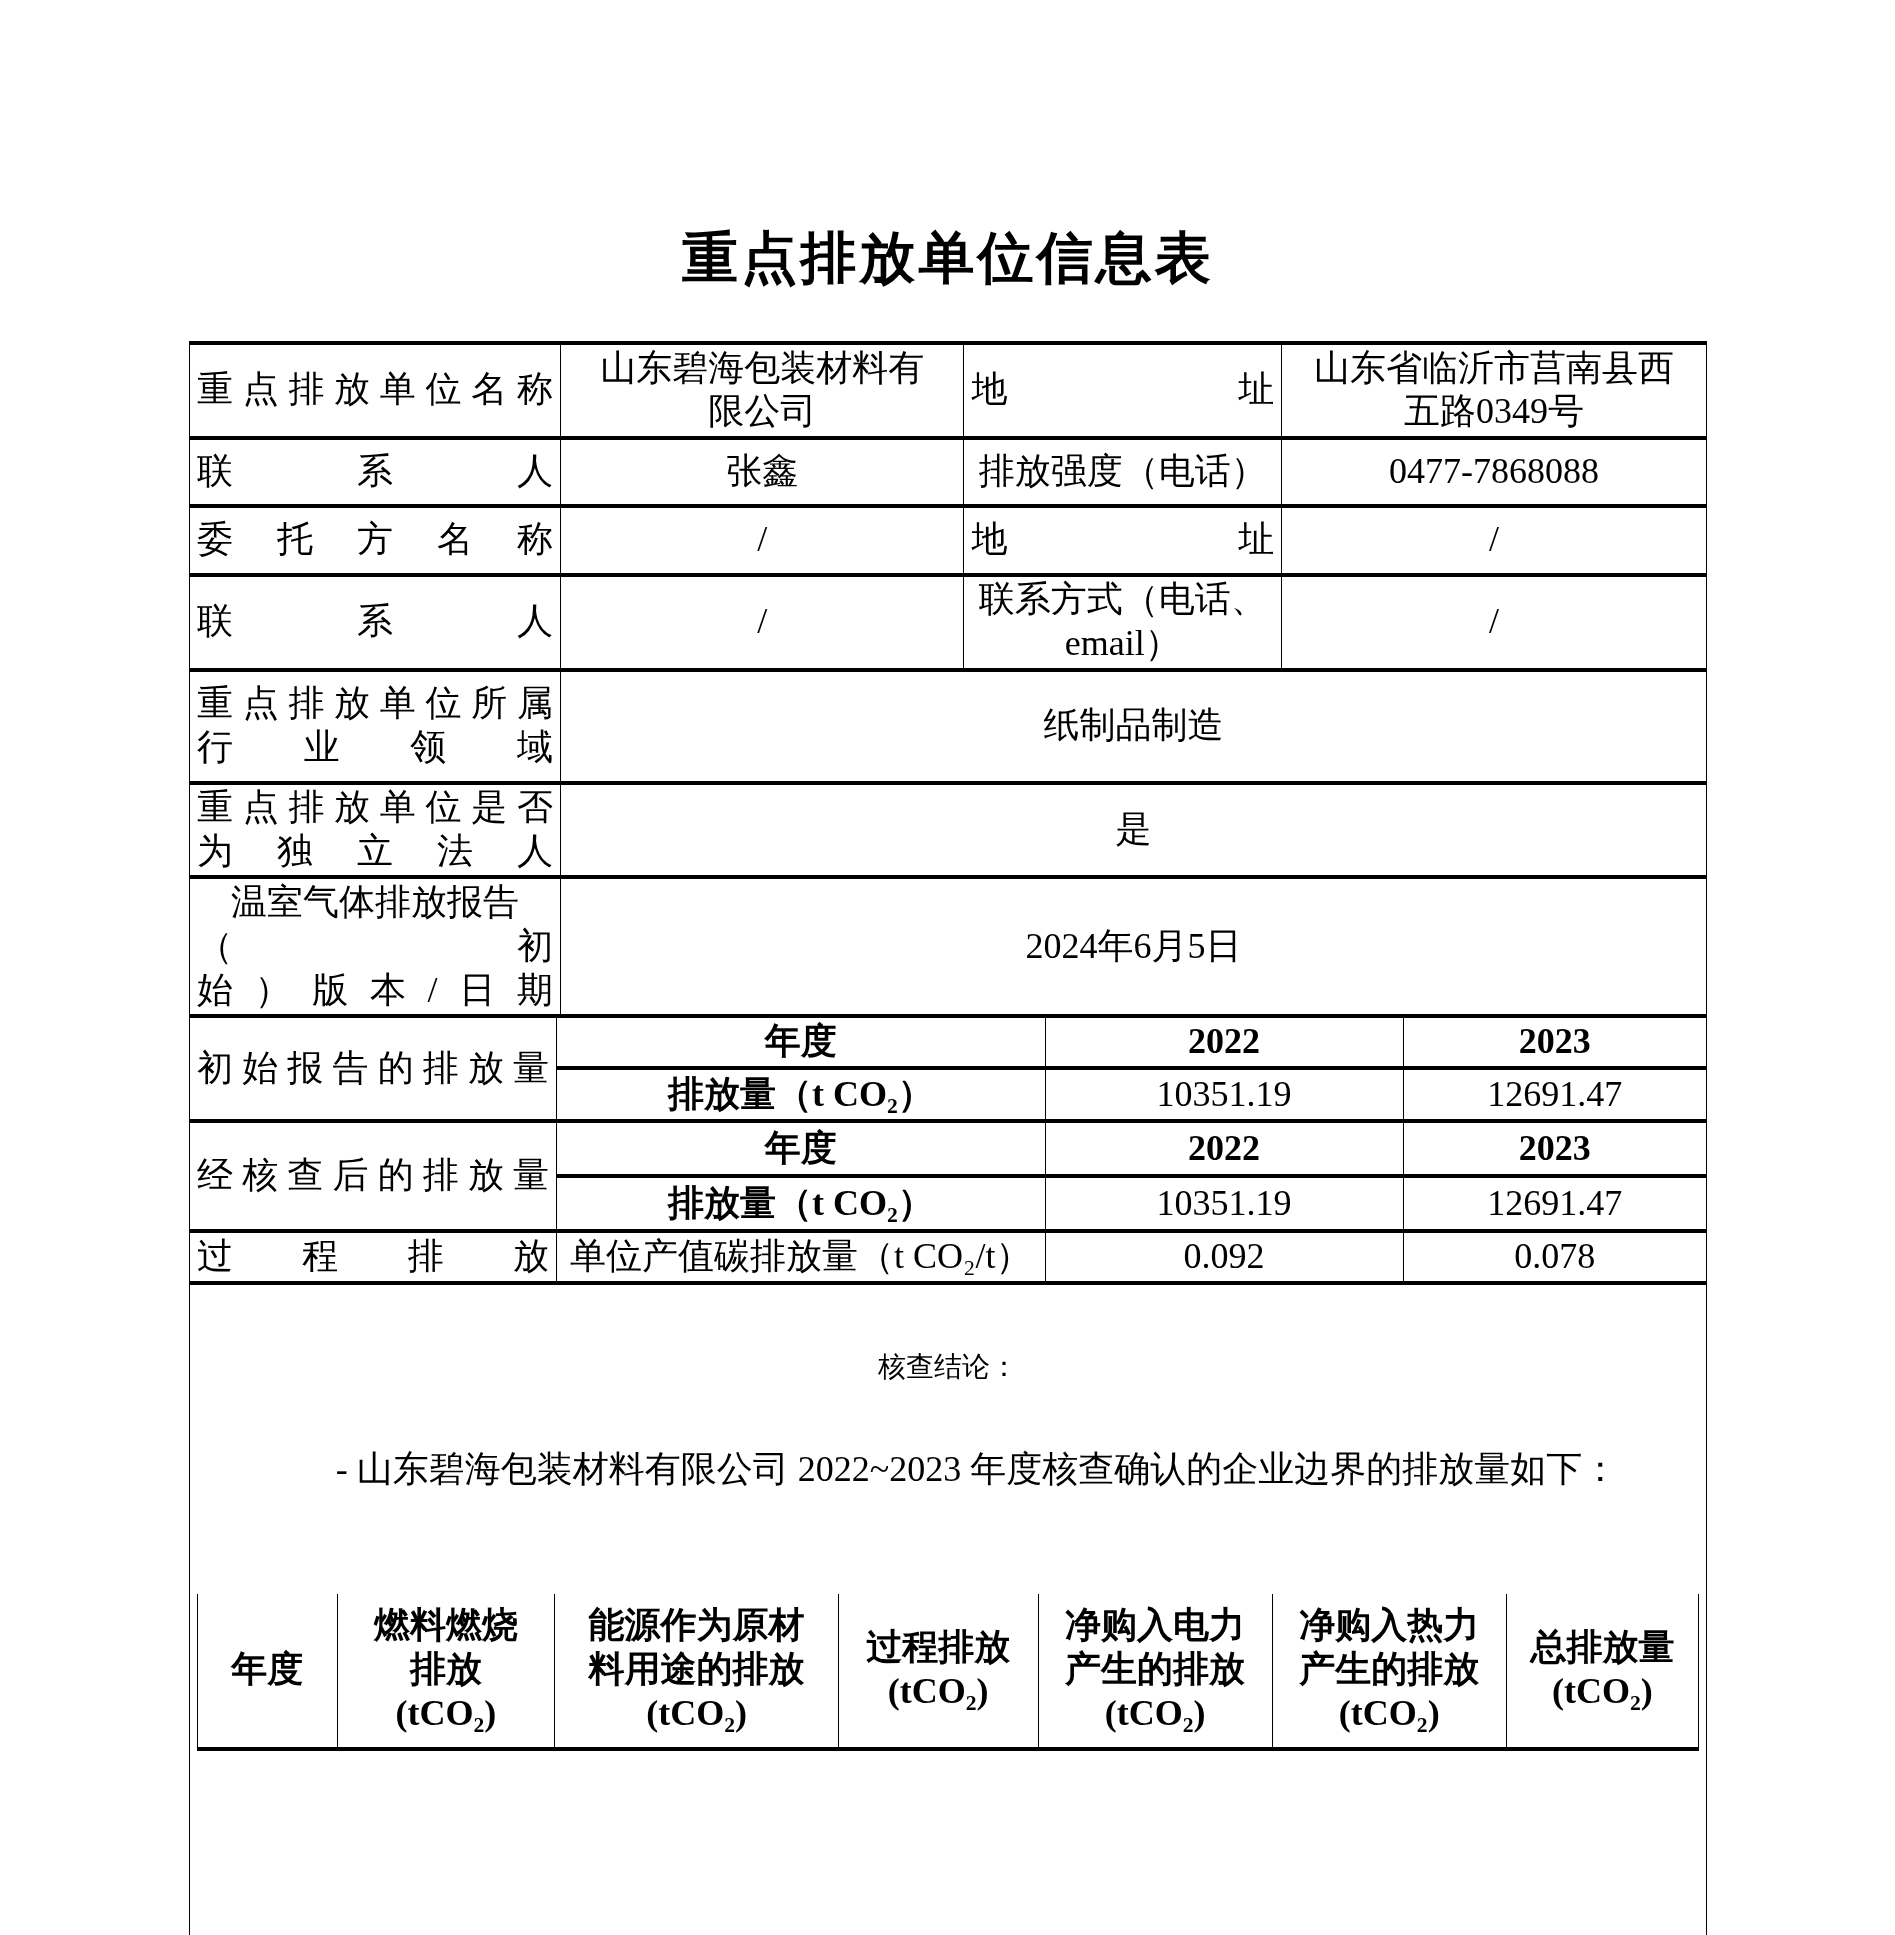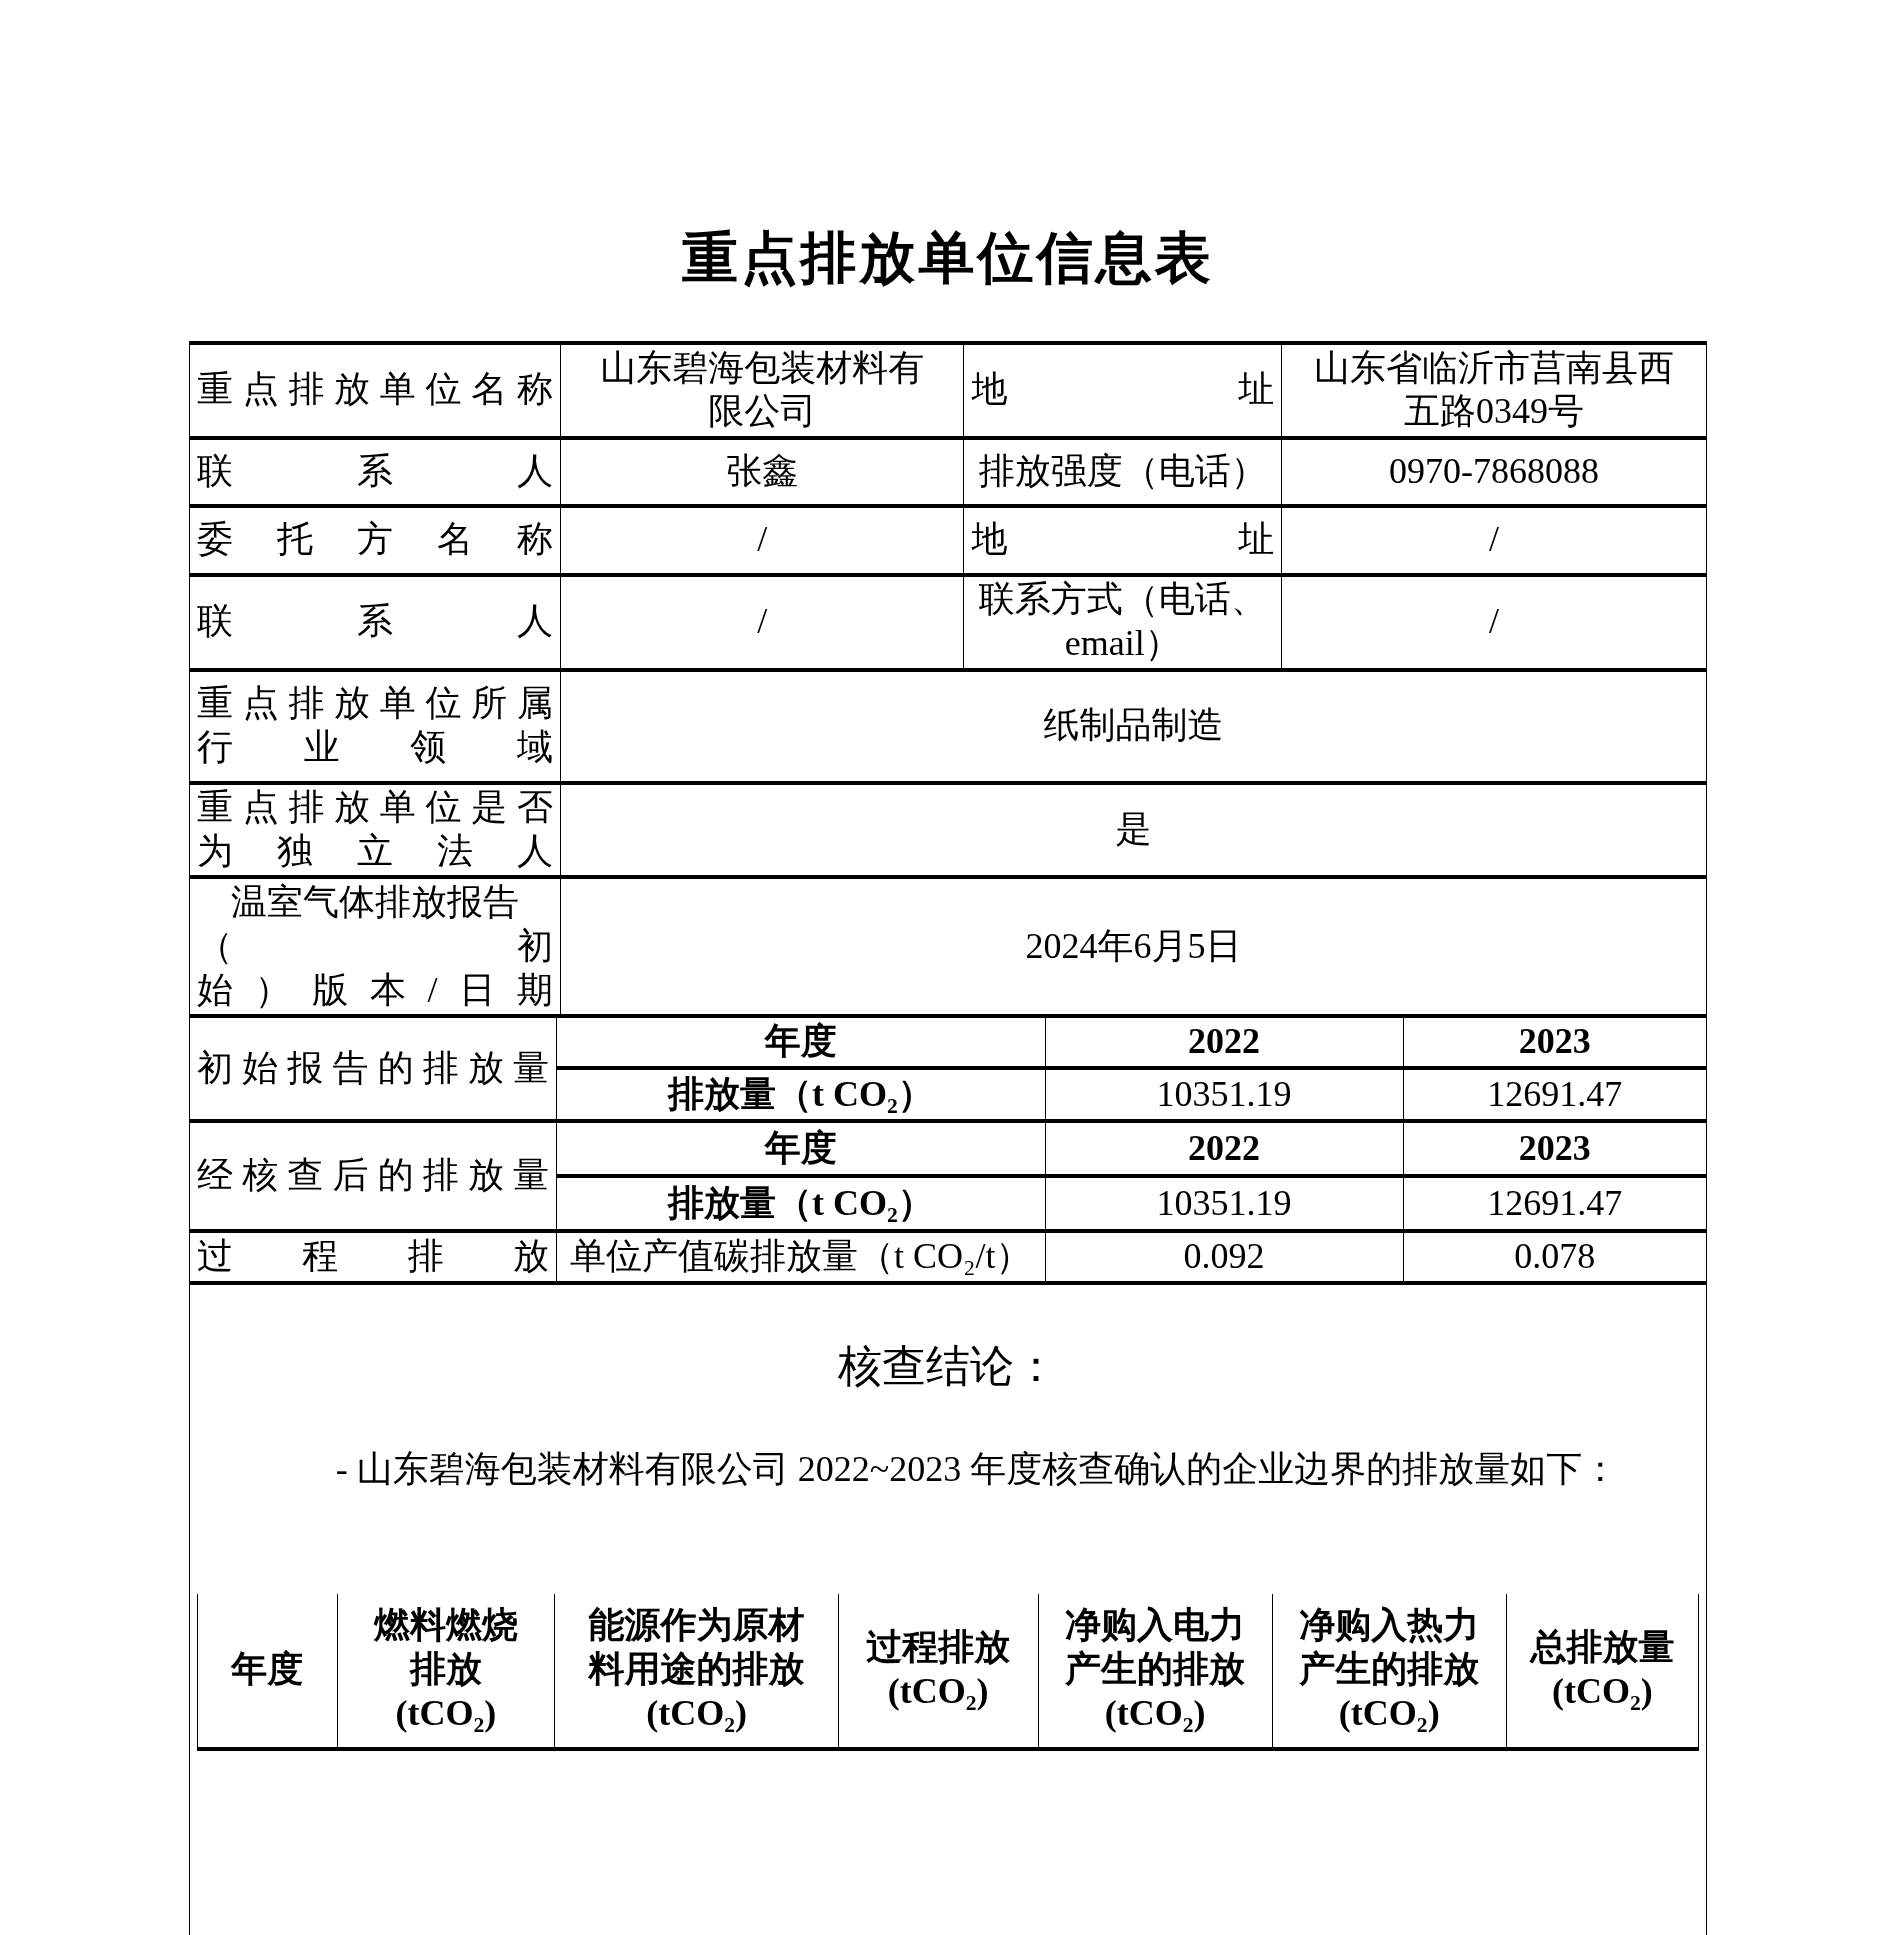--- a/index.html
+++ b/index.html
@@ -30,21 +30,21 @@
   .cb{
     display:inline-block;width:29px;height:29px;border:2.7px solid #000;
     vertical-align:-4.6px;margin:0 3.9px 0 2.3px;position:relative;background:#fff;
   }
   .cb .mark{
     position:absolute;left:0.8px;top:-11px;font-size:36px;font-weight:bold;line-height:1;
     font-family:"DejaVu Sans",sans-serif;
   }
   .gap{display:inline-block;width:27px;}
   .concl{padding:0;text-align:left;}
-  .c-head{font-size:44px;line-height:58px;padding:7.7px 6.2px 0;}
+  .c-head{font-size:28px;line-height:58px;padding:7.7px 6.2px 0;}
   .c-line{font-size:36px;line-height:58px;padding:0 6.2px;text-indent:58px;}
   table.inner{margin:7.7px 0 10px;}
   table.inner td{padding:1.5px 5.4px;}
 </style>
 </head>
 <body>
 
 <div class="page">
 
   <h1 class="title">重点排放单位信息表</h1>
@@ -64,21 +64,21 @@
         <td>山东碧海包装材料有
 限公司</td>
         <td class="spread lbl">地址</td>
         <td>山东省临沂市莒南县西
 五路0349号</td>
       </tr>
       <tr style="height:68px">
         <td class="spread lbl">联系人</td>
         <td>张鑫</td>
         <td>排放强度（电话）</td>
-        <td>0970-7868088</td>
+        <td>0477-7868088</td>
       </tr>
     </tbody>
       </table>
 
 
     <table class="t">
       <colgroup>
           <col style="width:24.45%">
           <col style="width:26.6%">
           <col style="width:20.95%">

